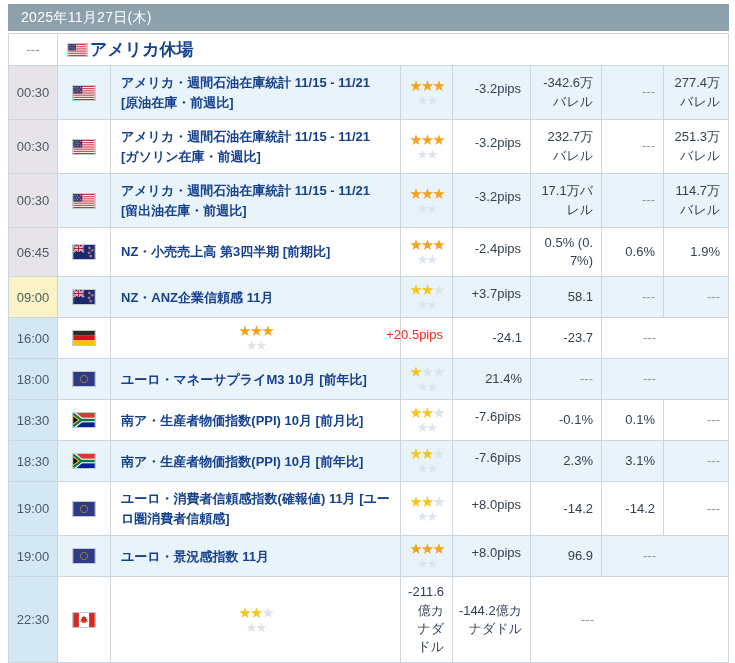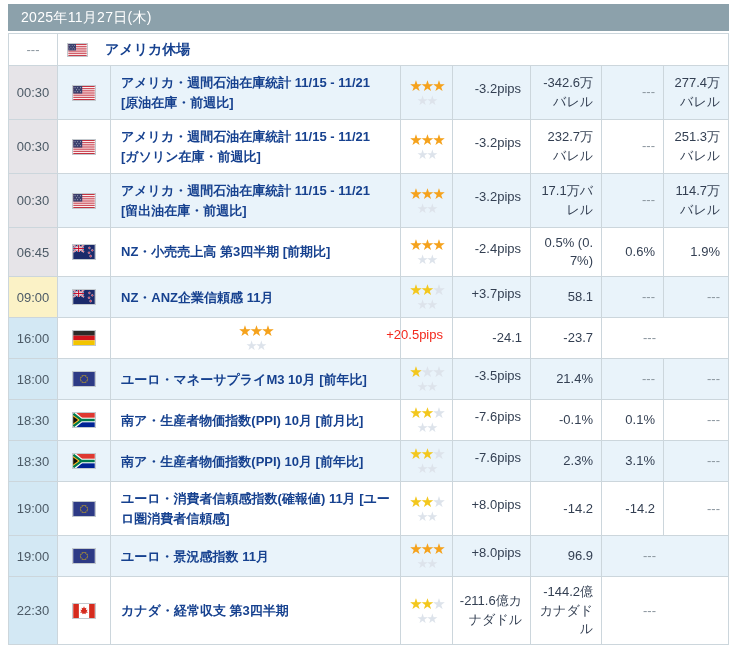--- a/index.html
+++ b/index.html
@@ -15,21 +15,21 @@
   .cell:last-child { border-right:none; }
   .c-time { justify-content:center; font-size:13px; color:#4c5a66; }
   .t-past { background:var(--time-past-bg,#e6e4e8); }
   .t-now { background:var(--time-now-bg,#fbf2c6); }
   .t-future { background:var(--time-future-bg,#d3e8f4); }
   .c-flag { justify-content:center; }
   .flag { width:22px; height:14px; outline:1px solid #c3c9ce; display:block; }
   .flag-sm { width:19px; height:12px; outline:1px solid #c3c9ce; display:block; }
   .c-event { padding:7px 10px; font-size:13px; line-height:1.5; }
   .evt { color:var(--event-link,#16418f); font-weight:bold; text-decoration:none; cursor:pointer; }
-  .c-holiday { padding:4px 10px; font-size:14px; gap:18px; }
+  .c-holiday { padding:4px 10px; font-size:17px; gap:3px; }
   .c-holiday .evt { cursor:default; }
   .c-stars { flex-direction:column; justify-content:center; padding:2px 0; }
   .st-row { line-height:12px; height:12px; letter-spacing:-2px; white-space:nowrap; text-align:center; }
   .st-row.b { margin-top:2px; }
   .st { font-size:15px; color:var(--star-empty,#dde3eb); }
   .st-row.b .st { font-size:13px; }
   .st.hi { color:var(--star-high,#f5a21c); }
   .st.mid { color:var(--star-mid,#f3c71d); }
   .c-pips { justify-content:flex-end; padding:6px 9px 14px 3px; font-size:13px; color:var(--value-text,#333f52); text-align:right; }
   .c-pips.alert { color:var(--pips-alert,#f3281c); }
@@ -259,21 +259,20 @@
             <use href="#flag-eu"></use>
           </svg>
         </div>
       <div class="cell c-event">
           <a class="evt">ユーロ・マネーサプライM3 10月 [前年比]</a>
         </div>
       <div class="cell c-stars">
           <div class="st-row"><span class="st mid">★</span><span class="st off">★</span><span class="st off">★</span></div>
           <div class="st-row b"><span class="st off">★</span><span class="st off">★</span></div>
         </div>
-      <div class="cell c-pips">-3.5pips</div>
       <div class="cell c-val">21.4%</div>
       <div class="cell c-val dash">---</div>
       <div class="cell c-val dash">---</div>
     </div>
 
     <div class="row">
       <div class="cell c-time t-future">18:30</div>
       <div class="cell c-flag">
           <svg class="flag">
             <use href="#flag-za"></use>
@@ -351,23 +350,20 @@
       <div class="cell c-val dash">---</div>
     </div>
 
     <div class="row">
       <div class="cell c-time t-future">22:30</div>
       <div class="cell c-flag">
           <svg class="flag">
             <use href="#flag-ca"></use>
           </svg>
         </div>
-      <div class="cell c-event">
-          <a class="evt">カナダ・経常収支 第3四半期</a>
-        </div>
       <div class="cell c-stars">
           <div class="st-row"><span class="st mid">★</span><span class="st mid">★</span><span class="st off">★</span></div>
           <div class="st-row b"><span class="st off">★</span><span class="st off">★</span></div>
         </div>
       <div class="cell c-val">-211.6億カナダドル</div>
       <div class="cell c-val">-144.2億カナダドル</div>
       <div class="cell c-val dash">---</div>
     </div>
 
   </div>

